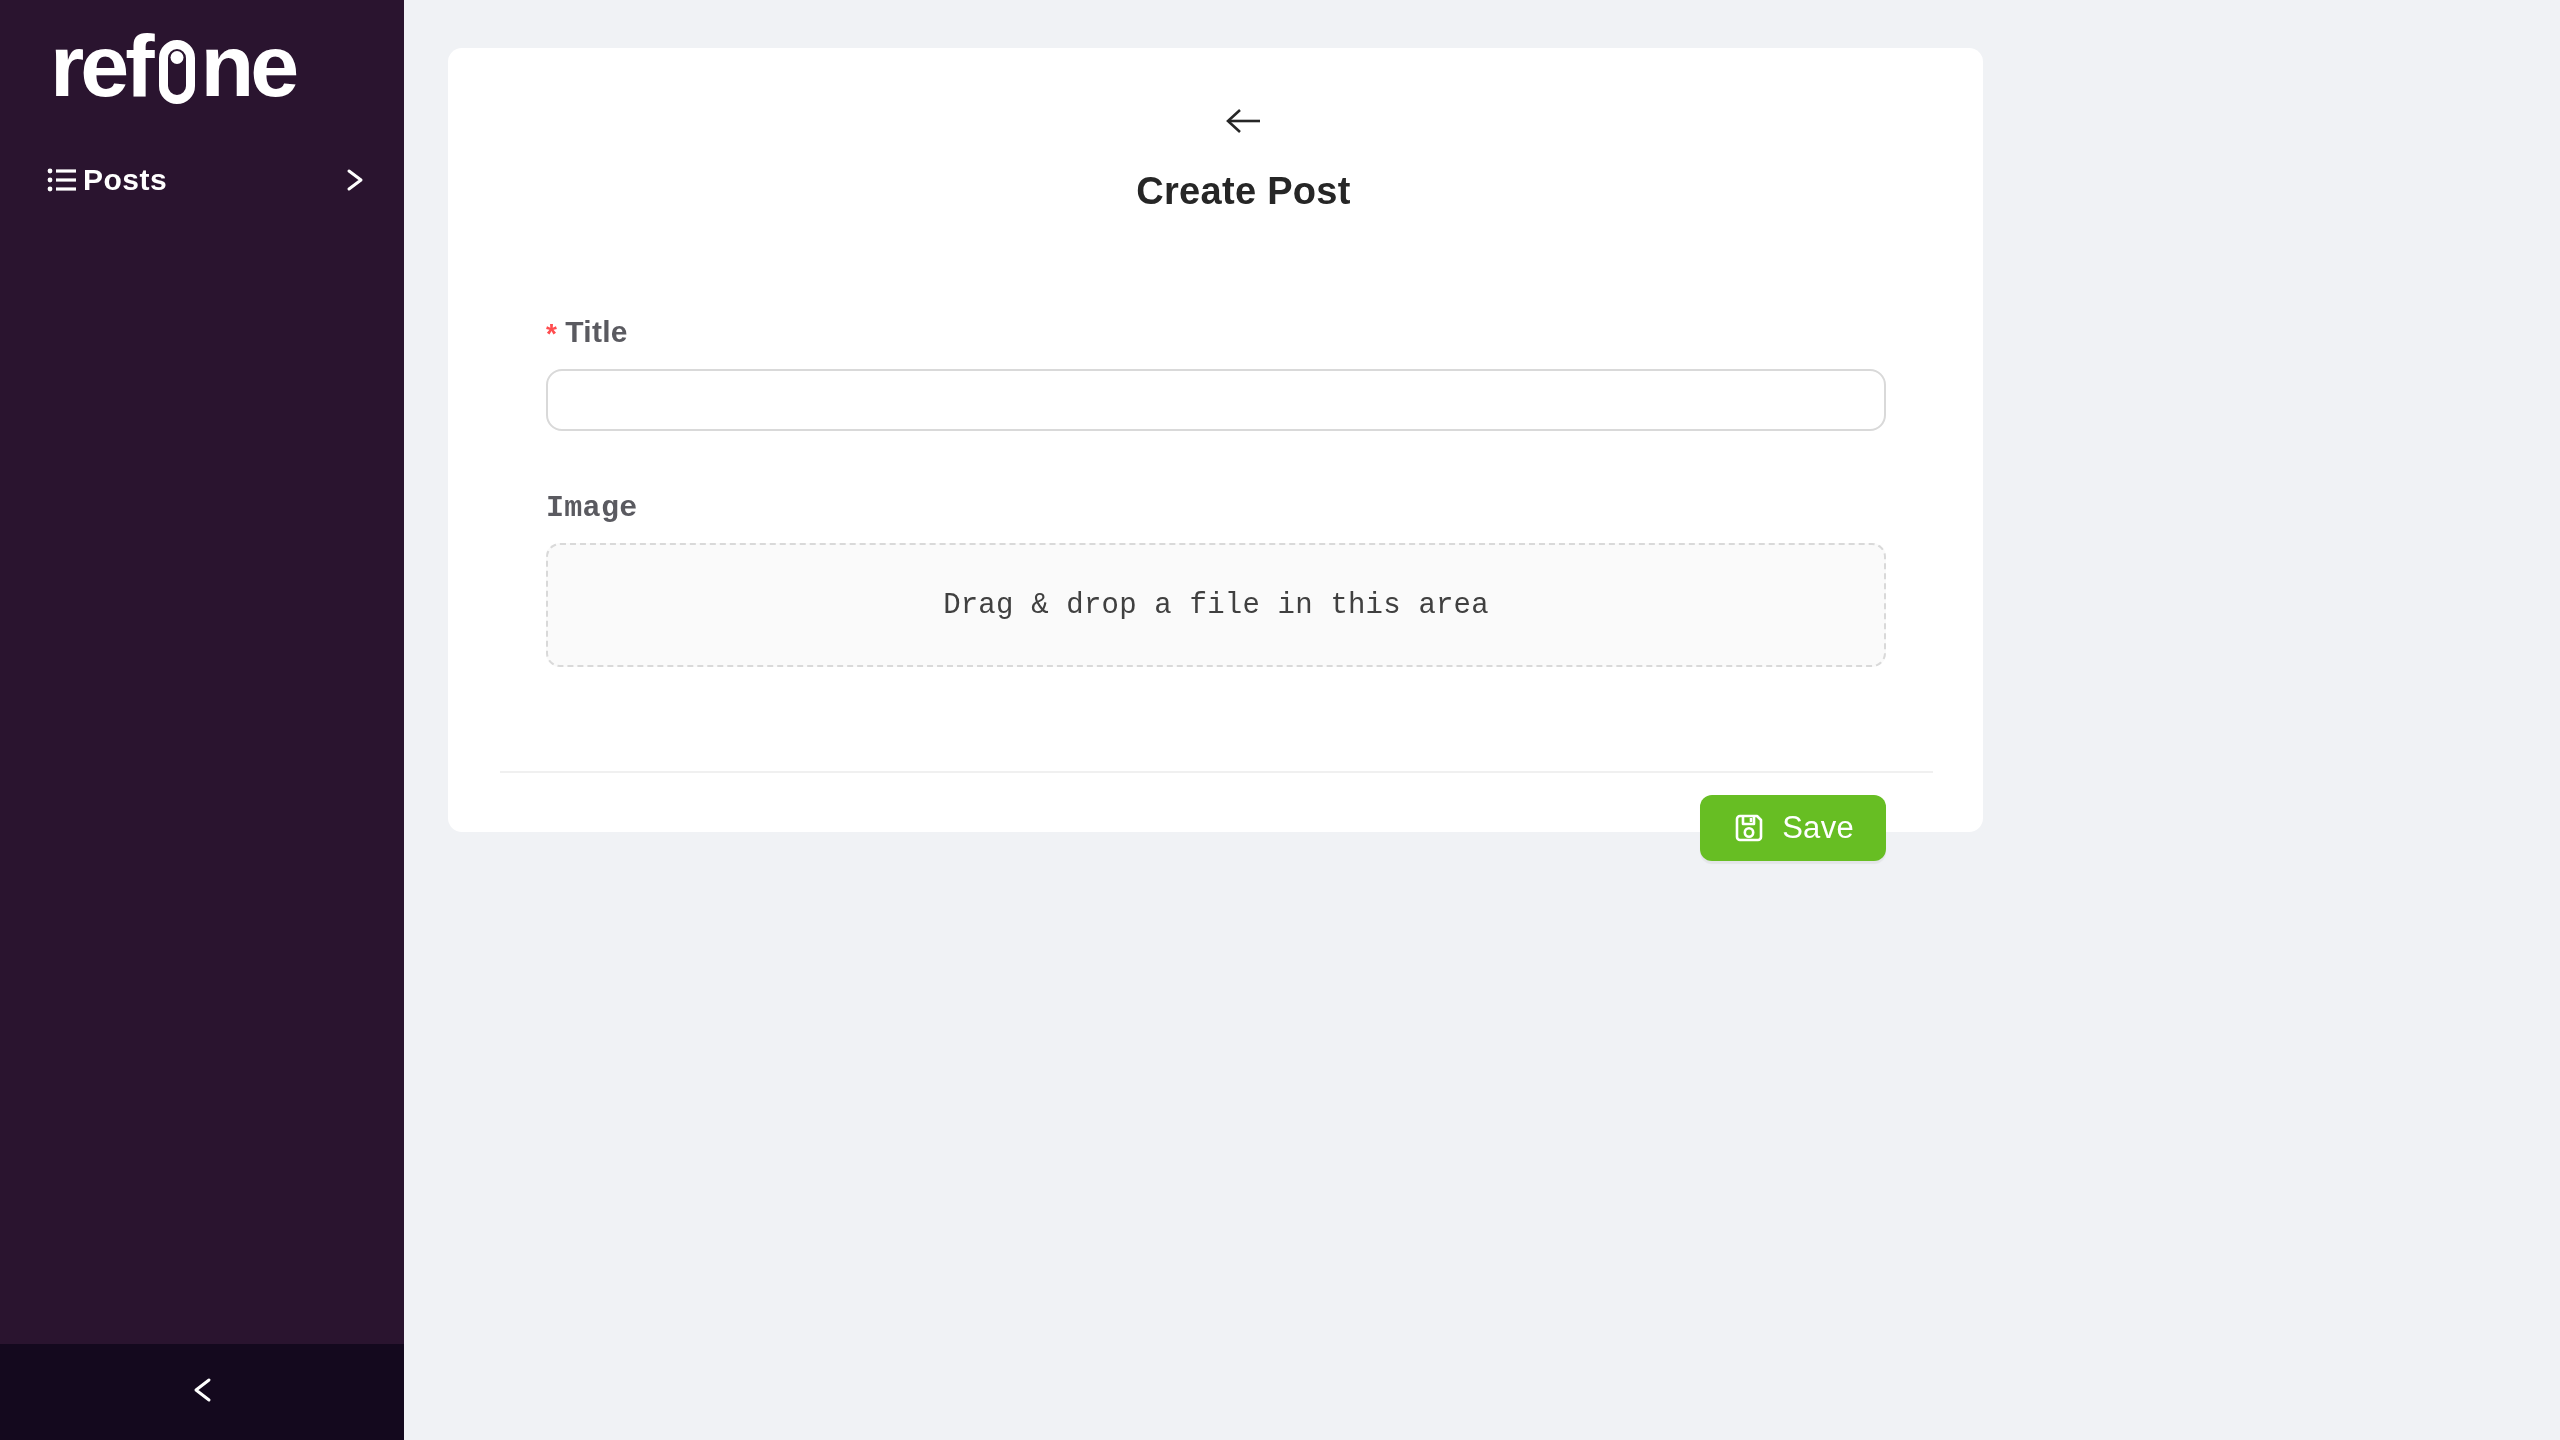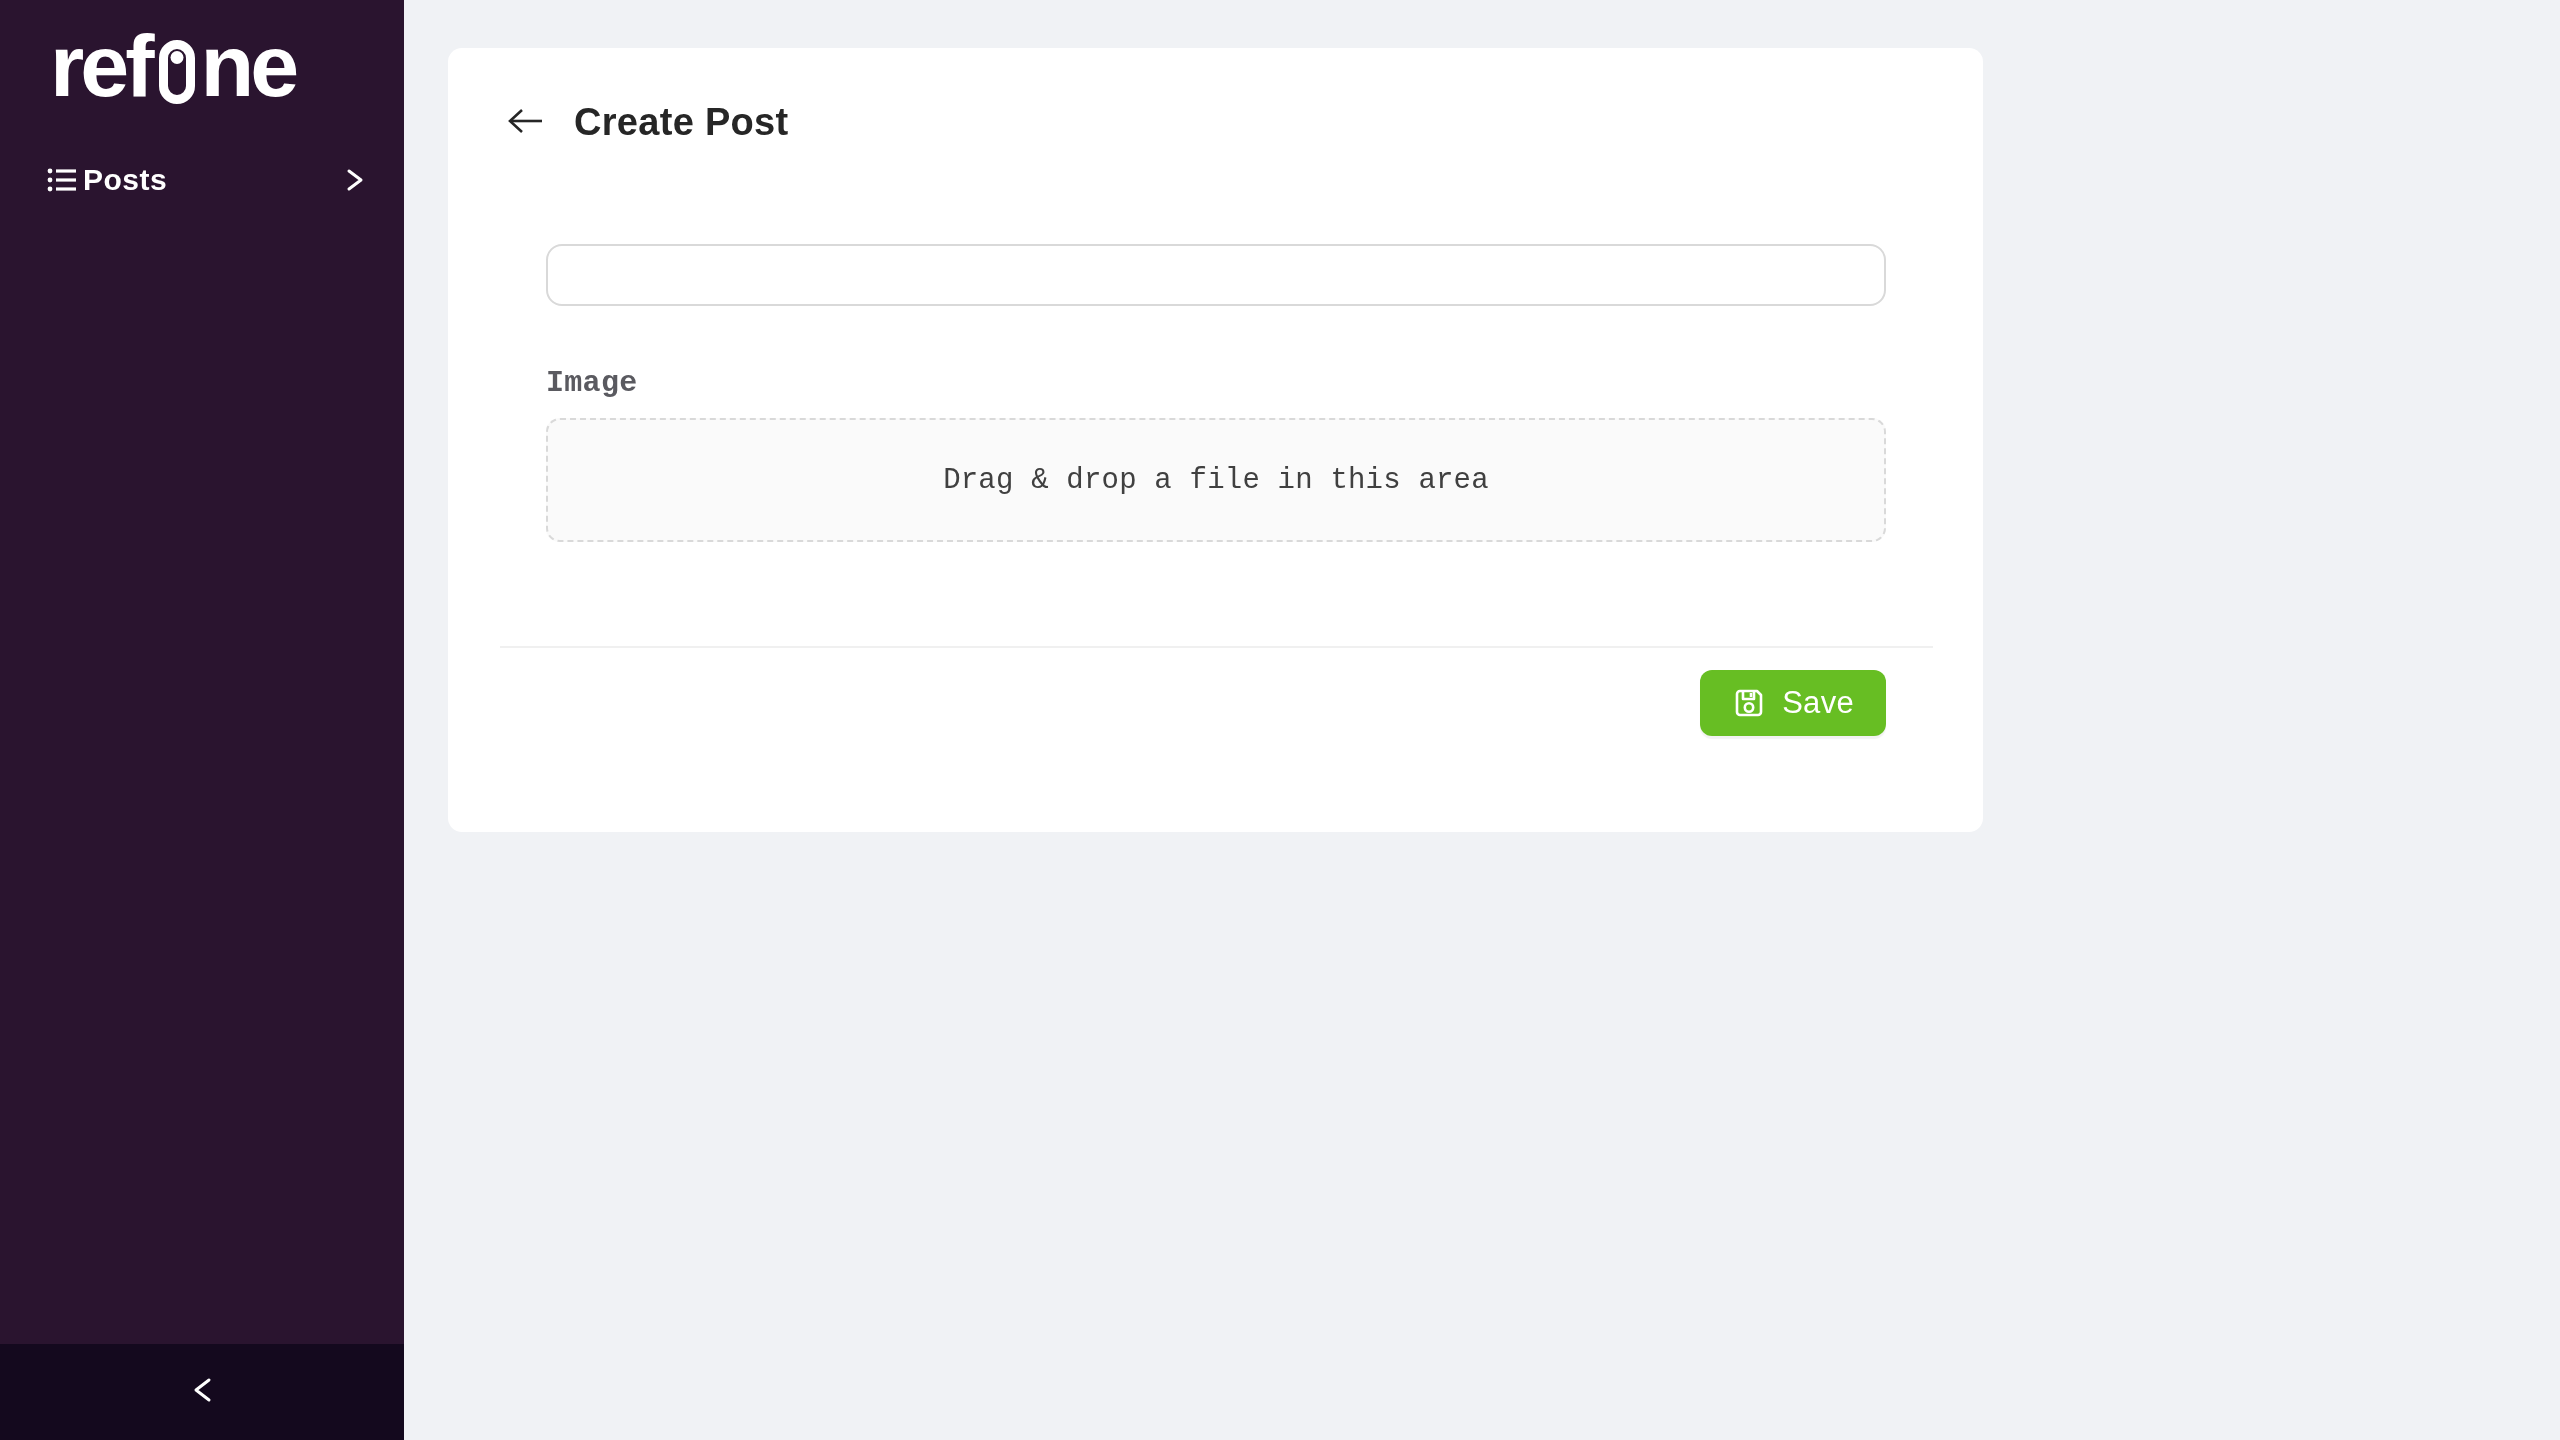--- a/index.html
+++ b/index.html
@@ -56,21 +56,21 @@
   
   .content { position: absolute; left: 404px; top: 0; right: 0; bottom: 0; background: #f0f2f5; }
   .card {
     margin: 48px 48px 0 44px;
     height: 784px;
     background: #ffffff;
     border-radius: 14px;
   }
   .card-header {
     display: flex; align-items: center;
-    padding: 52px 0 0 56px; gap: 26px;
+    padding: 52px 0 0 56px; gap: 26px; flex-direction: column;
   }
   .back-btn {
     width: 44px; height: 44px; border: none; background: transparent;
     display: inline-flex; align-items: center; justify-content: center;
     cursor: pointer;
   }
   .page-title {
     font-size: 38px; font-weight: 700; color: #262626;
     letter-spacing: 0.3px;
   }
@@ -175,20 +175,23 @@
               <line x1="4" y1="16" x2="36" y2="16" stroke="#262626" stroke-width="2.6"></line>
               <polyline points="16,5 4,16 16,27" fill="none" stroke="#262626" stroke-width="2.6" stroke-linejoin="miter"></polyline>
             </svg>
           </span>
         </button>
         <h1 class="page-title">Create Post</h1>
       </header>
 
       <form class="form">
         <div class="form-item form-item-title">
+          <label class="form-label">
+            <span class="required">*</span><span>Title</span>
+          </label>
           <input class="text-input" type="text" value="" style="">
         </div>
 
         <div class="form-item form-item-image">
           <label class="form-label">
             <span>Image</span>
           </label>
           <div class="dropzone">
             <p class="dropzone-text">Drag &amp; drop a file in this area</p>
           </div>

